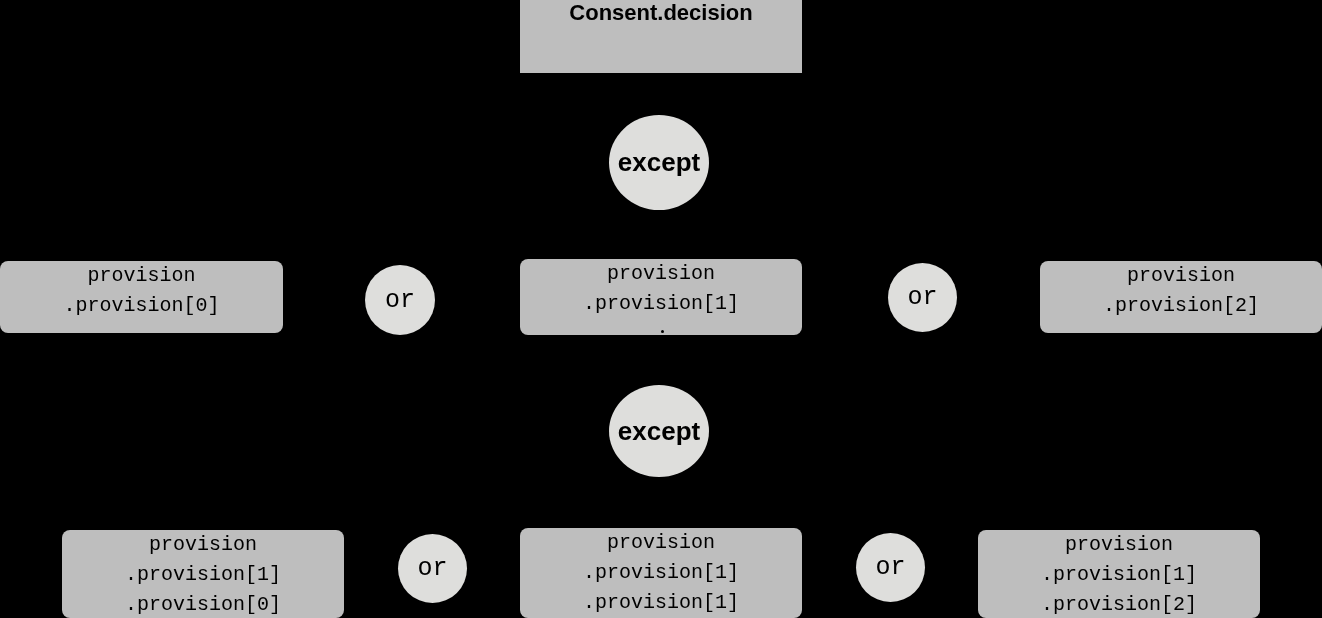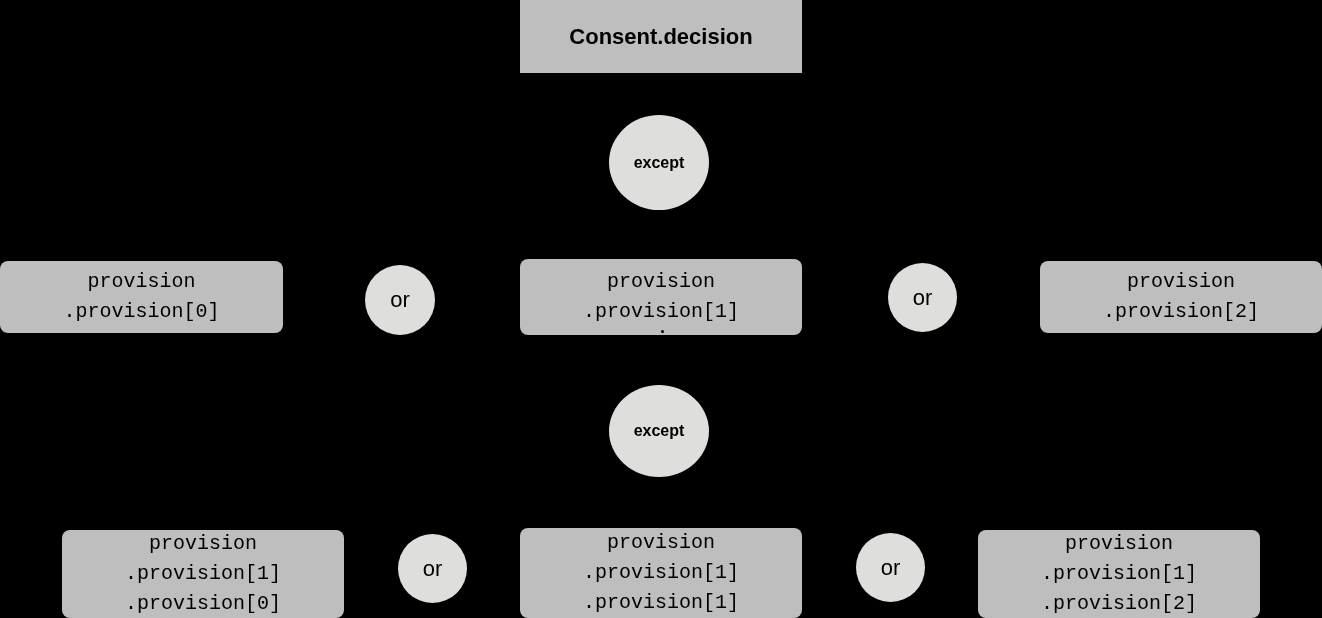--- a/index.html
+++ b/index.html
@@ -15,21 +15,21 @@
     overflow: hidden;
     font-family: "Liberation Sans", sans-serif;
   }
   .node-box {
     position: absolute;
     background: #bebebe;
     color: #000000;
     display: flex;
     flex-direction: column;
     align-items: center;
-    justify-content: center;
+    justify-content: flex-start;
     box-sizing: border-box;
     text-align: center;
   }
   .node-box.mono {
     font-family: "Liberation Mono", "DejaVu Sans Mono", monospace;
     font-size: 20px;
     line-height: 30px;
     letter-spacing: 0px;
     border-radius: 8px;
   }
@@ -48,26 +48,26 @@
     color: #000000;
     border-radius: 50%;
     display: flex;
     align-items: center;
     justify-content: center;
     box-sizing: border-box;
     text-align: center;
   }
   .op-circle.except {
     font-family: "Liberation Sans", sans-serif;
-    font-size: 16px;
+    font-size: 26px;
     font-weight: bold;
   }
   .op-circle.or {
-    font-family: Liberation Sans, sans-serif;
-    font-size: 22px;
+    font-family: Liberation Mono, monospace;
+    font-size: 25px;
     font-weight: normal;
   }
   .edge-dot {
     position: absolute;
     width: 3px;
     height: 3px;
     background: #000000;
     border-radius: 50%;
   }
 </style>

